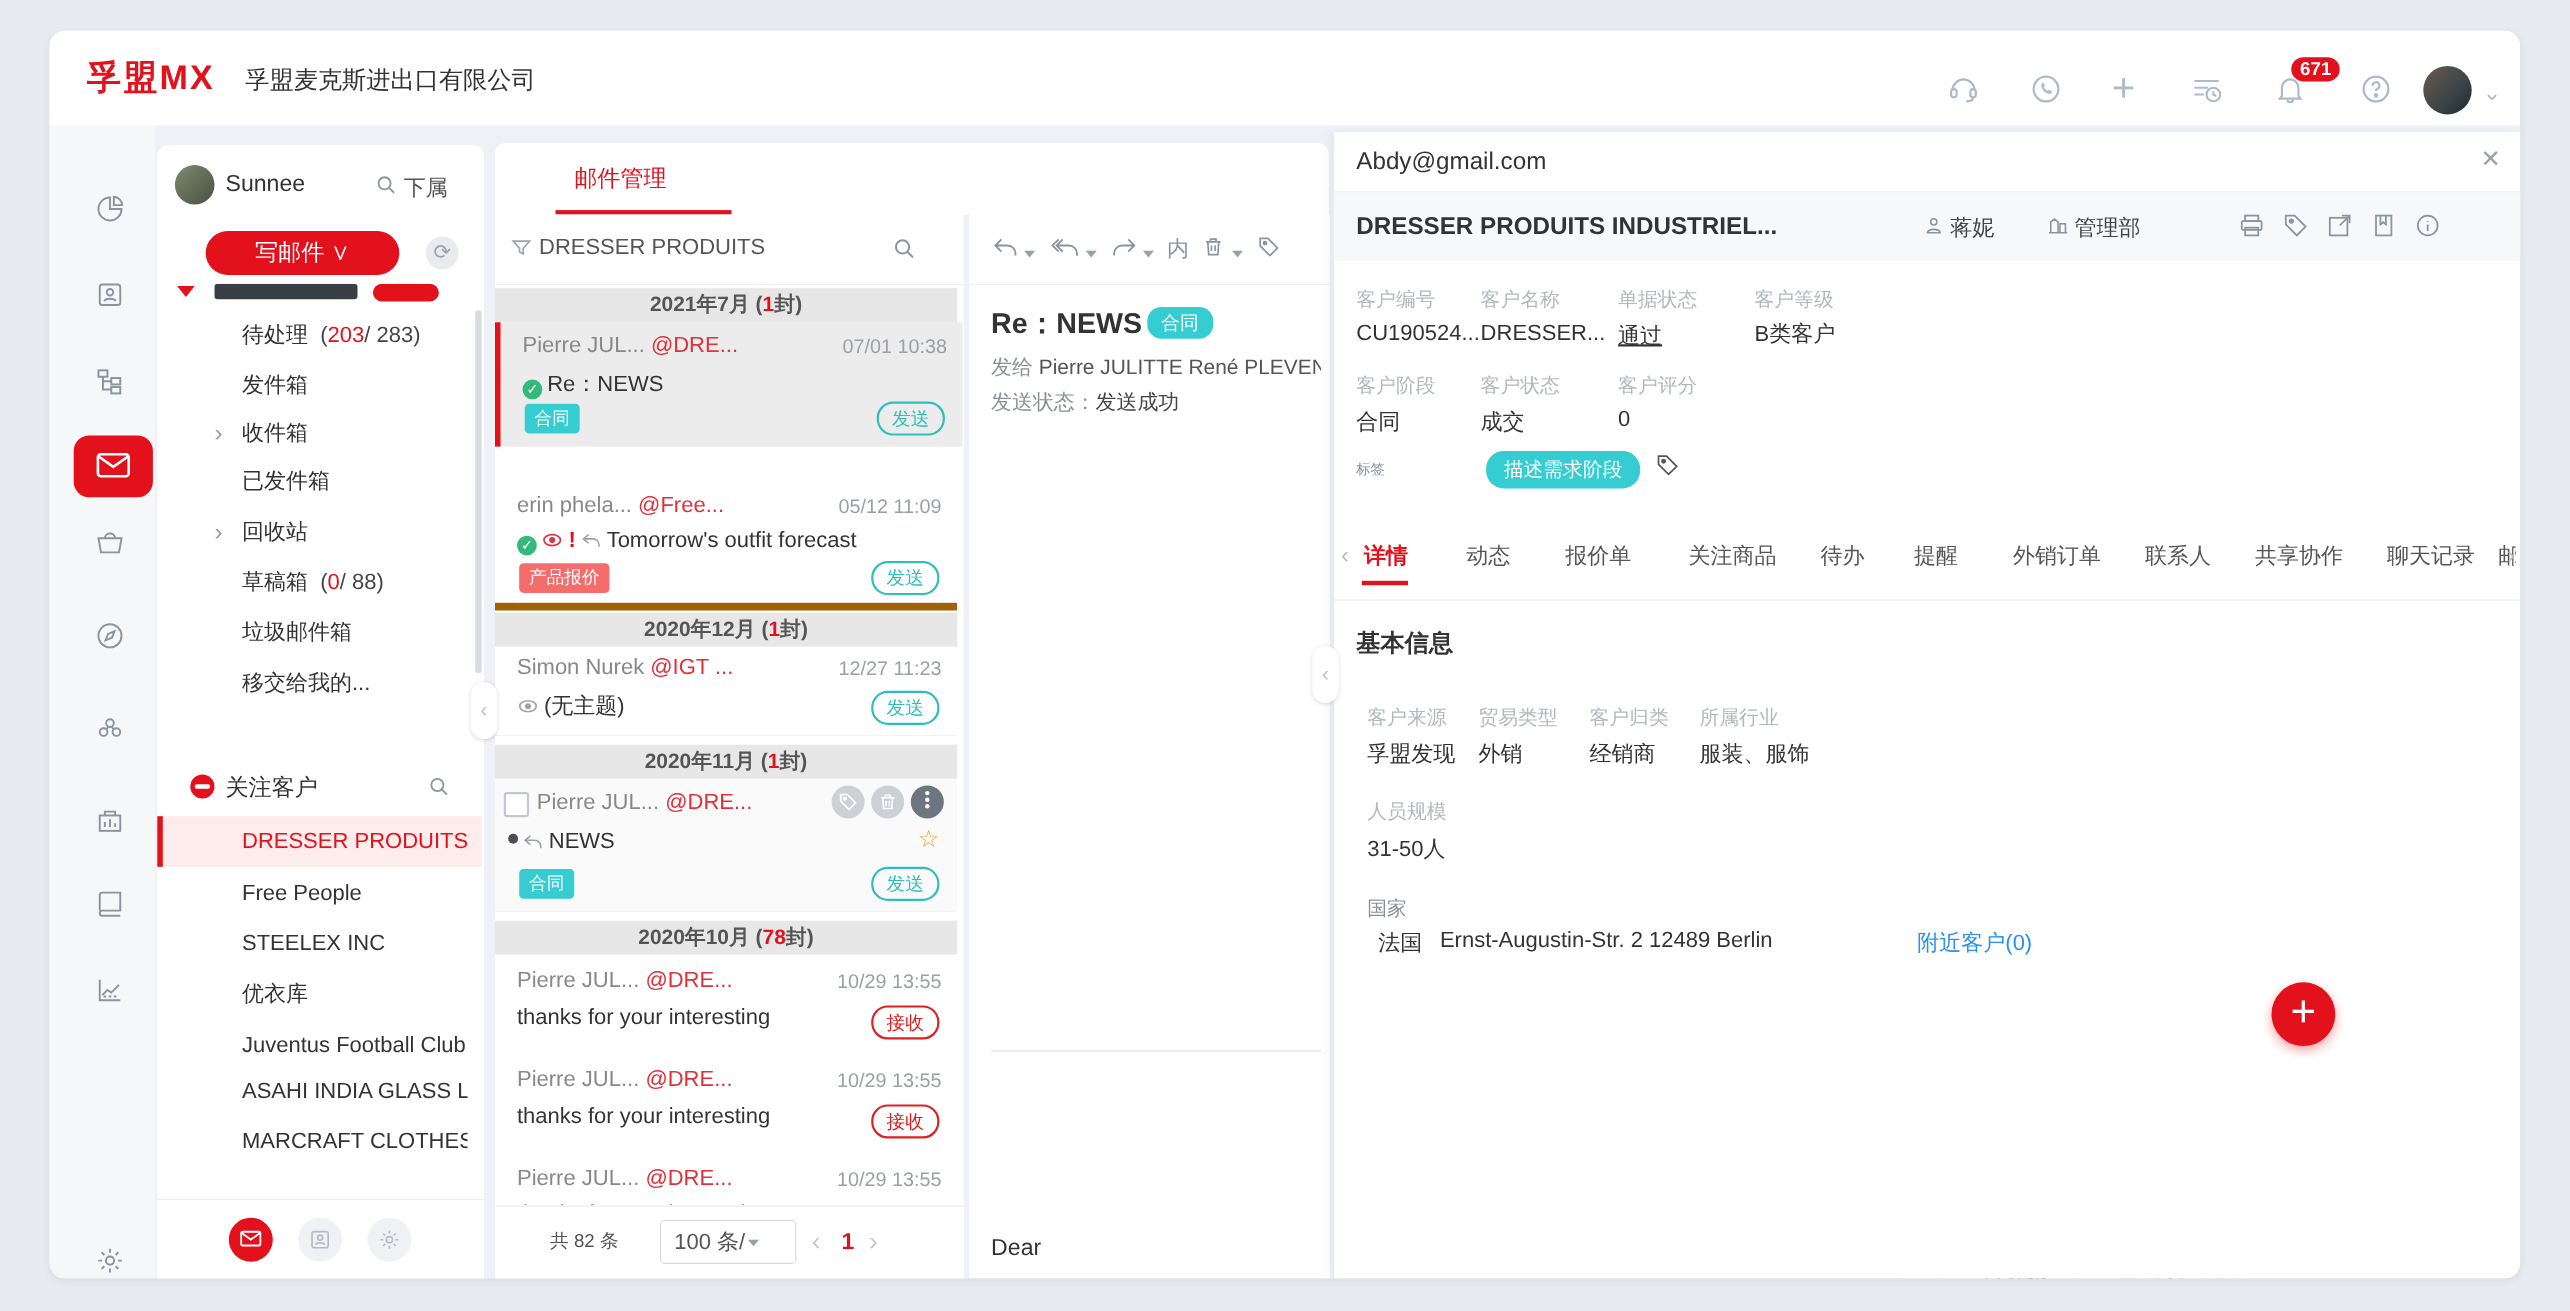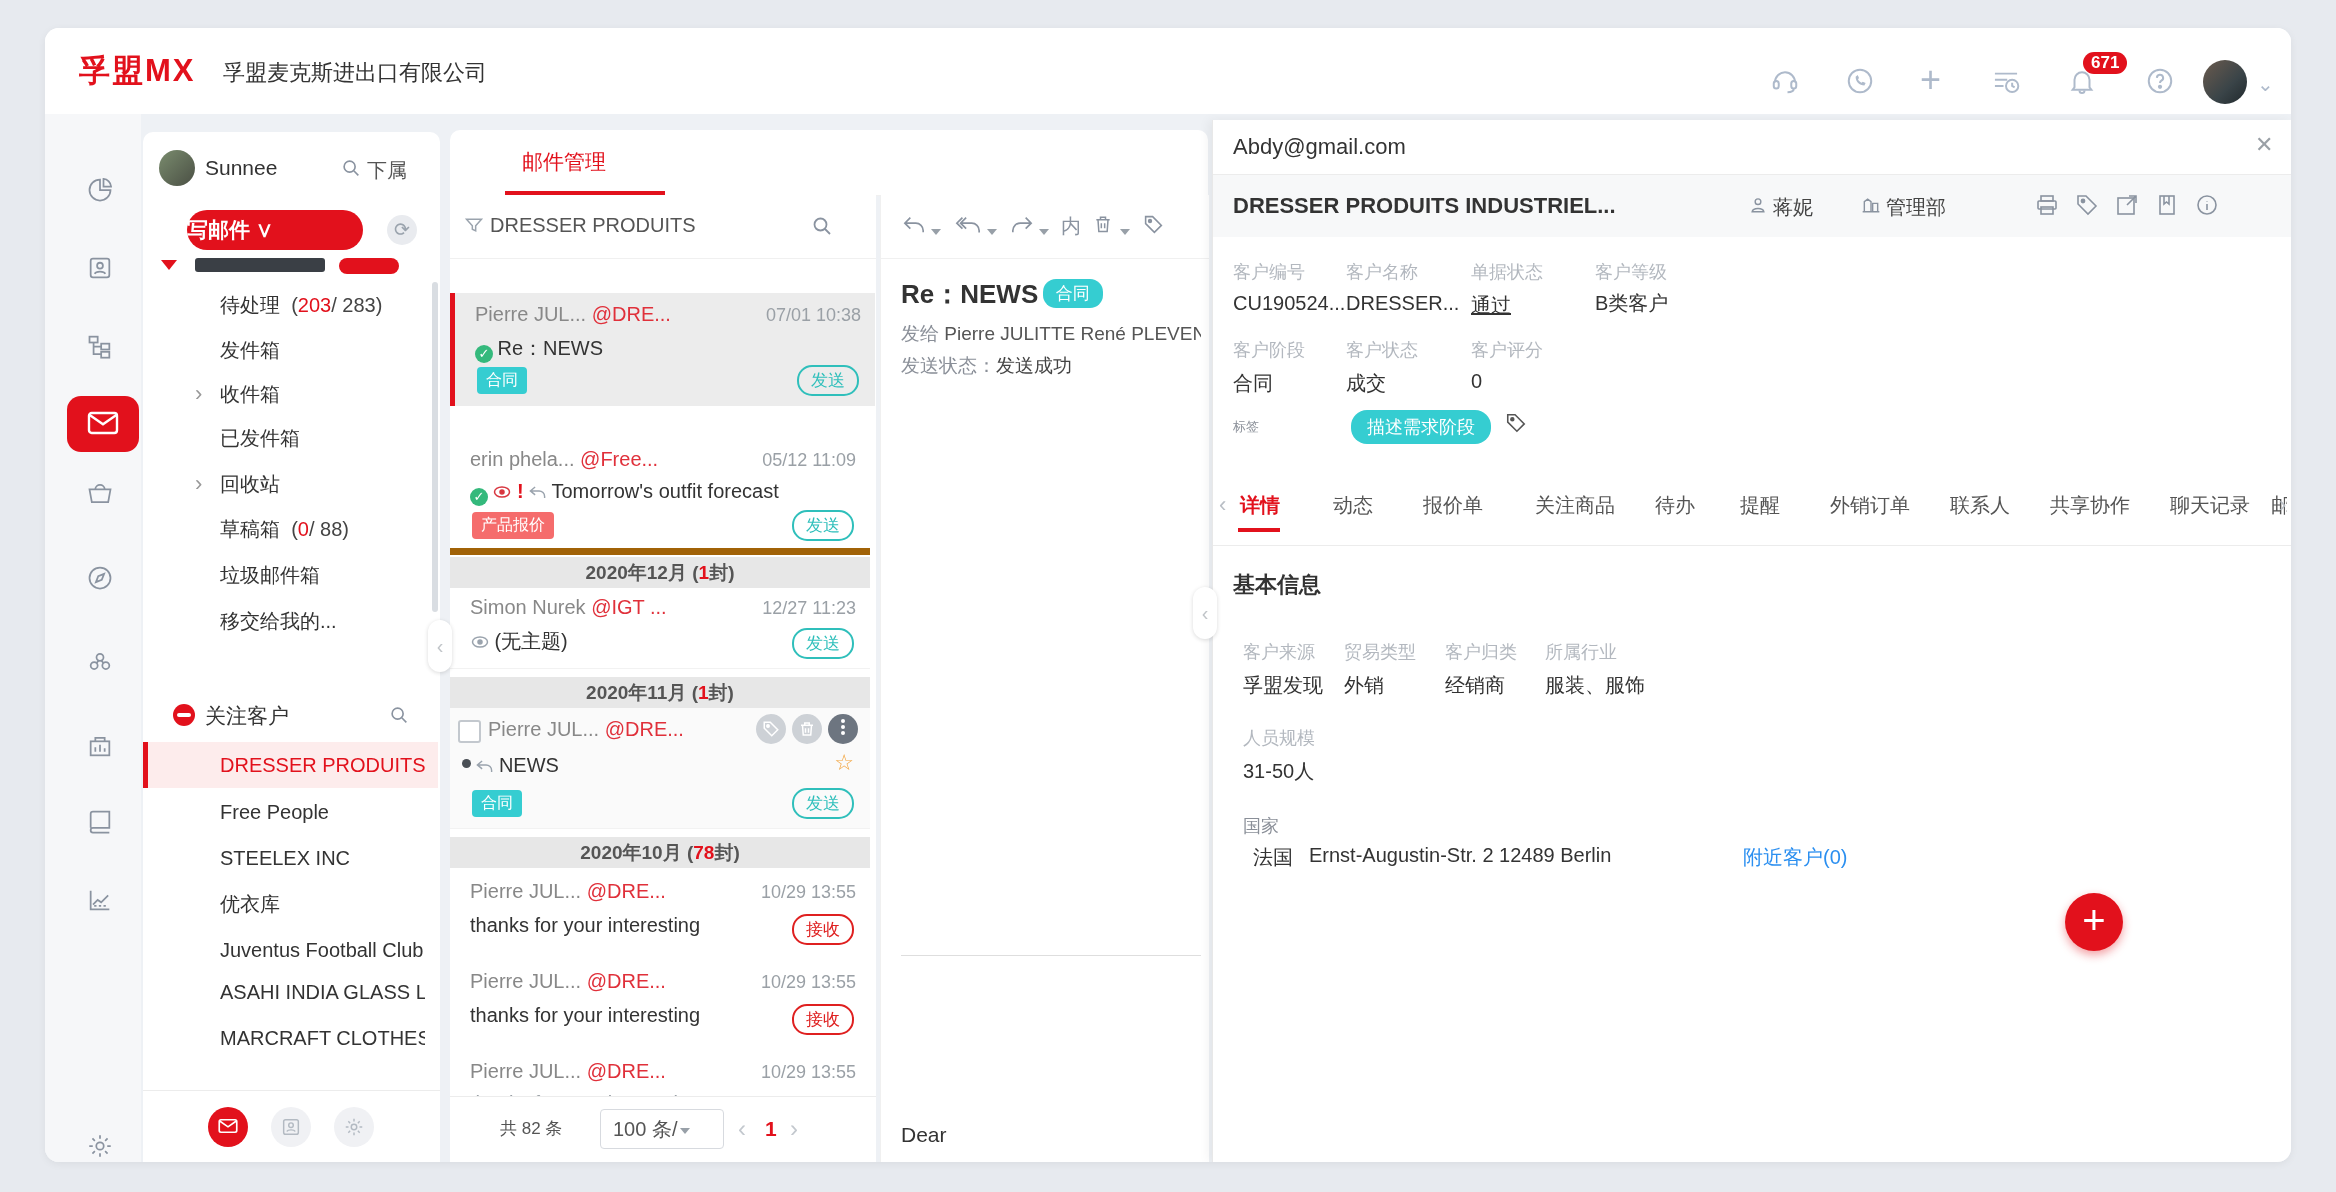--- a/index.html
+++ b/index.html
@@ -7,21 +7,21 @@
   .abs{position:absolute}
   .app{position:absolute;left:45px;top:28px;width:2246px;height:1134px;background:#fff;border-radius:14px;overflow:hidden;box-shadow:0 2px 8px rgba(0,0,0,.06)}
   .hdr{position:absolute;left:0;top:0;width:2246px;height:86px;background:#fff;z-index:5}
   .logo{position:absolute;left:34px;top:22px;font-size:31px;font-weight:bold;color:#e2111c;letter-spacing:2px}
   .company{position:absolute;left:178px;top:30px;font-size:22px;color:#333}
   .content{position:absolute;left:0;top:86px;width:2246px;height:1048px;background:#eef1f5}
   .rail{position:absolute;left:0;top:86px;width:96px;height:1048px;background:#f6f7f9}
   .rail-ic{position:absolute;left:41px;width:28px;height:28px}
   .rail-active{position:absolute;left:22px;width:72px;height:56px;background:#e2111c;border-radius:14px}
   .sidebar{position:absolute;left:98px;top:104px;width:297px;height:1030px;background:#fff;border-radius:10px 10px 0 0}
-  .compose{position:absolute;left:44px;top:78px;width:176px;height:40px;background:#e2111c;border-radius:20px;color:#fff;font-size:21px;font-weight:bold;text-align:left;line-height:40px}
+  .compose{position:absolute;left:44px;top:78px;width:176px;height:40px;background:#e2111c;border-radius:20px;color:#fff;font-size:21px;font-weight:normal;text-align:center;line-height:40px}
   .fold{position:absolute;left:0;width:297px;height:44px;font-size:20px;color:#333;line-height:44px}
   .fold .lbl{position:absolute;left:77px;white-space:nowrap}
   .fold .chev{position:absolute;left:52px;color:#999;font-size:22px}
   .red{color:#e2111c}
   .cust{position:absolute;left:0;width:290px;height:46px;font-size:20px;color:#333;line-height:46px}
   .cust .lbl{position:absolute;left:77px;white-space:nowrap;overflow:hidden;max-width:205px}
   .cust.sel{background:#fdecec;border-left:5px solid #e2111c}
   .cust.sel .lbl{color:#e2111c;left:72px}
   .tabrow{position:absolute;left:405px;top:102px;width:758px;height:65px;background:#fff;border-radius:10px 10px 0 0;border-bottom:1px solid #f0f0f0}
   .mlist{position:absolute;left:405px;top:167px;width:426px;height:967px;background:#fff}
@@ -314,20 +314,21 @@
         </div>
       <div class="abs" style="left:40px;top:19px;font-size:20px;color:#555">DRESSER PRODUITS</div>
       <div class="abs" style="left:360px;top:19px">
         <svg width="24" height="24" viewBox="0 0 24 24" fill="none" stroke="#8a93a0" stroke-width="1.8">
             <circle cx="10.5" cy="10.5" r="6"></circle>
             <path d="M15 15l5 5"></path>
           </svg>
         </div>
     </div>
 
+    <div class="ghead" style="top:67px"><span>2021年7月 (</span><span class="red">1</span><span>封)</span></div>
     <div class="mi sel" style="top:98px;height:113px">
       <div class="sender abs" style="left:20px;top:10px"><span>Pierre JUL...</span> <span class="atdom">@DRE...</span></div>
       <div class="mtime" style="right:14px;top:12px">07/01 10:38</div>
       <div class="abs" style="left:20px;top:42px"><span class="ckc">✓</span> <span class="subj">Re：NEWS</span></div>
       <div class="abs" style="left:22px;top:74px"><span class="tagpill teal">合同</span></div>
       <div class="sendpill" style="right:16px;top:72px">发送</div>
     </div>
 
     <div class="mi" style="top:243px;height:110px;border-bottom:7px solid #a16207">
       <div class="sender abs" style="left:20px;top:10px"><span>erin phela...</span> <span class="atdom">@Free...</span></div>

